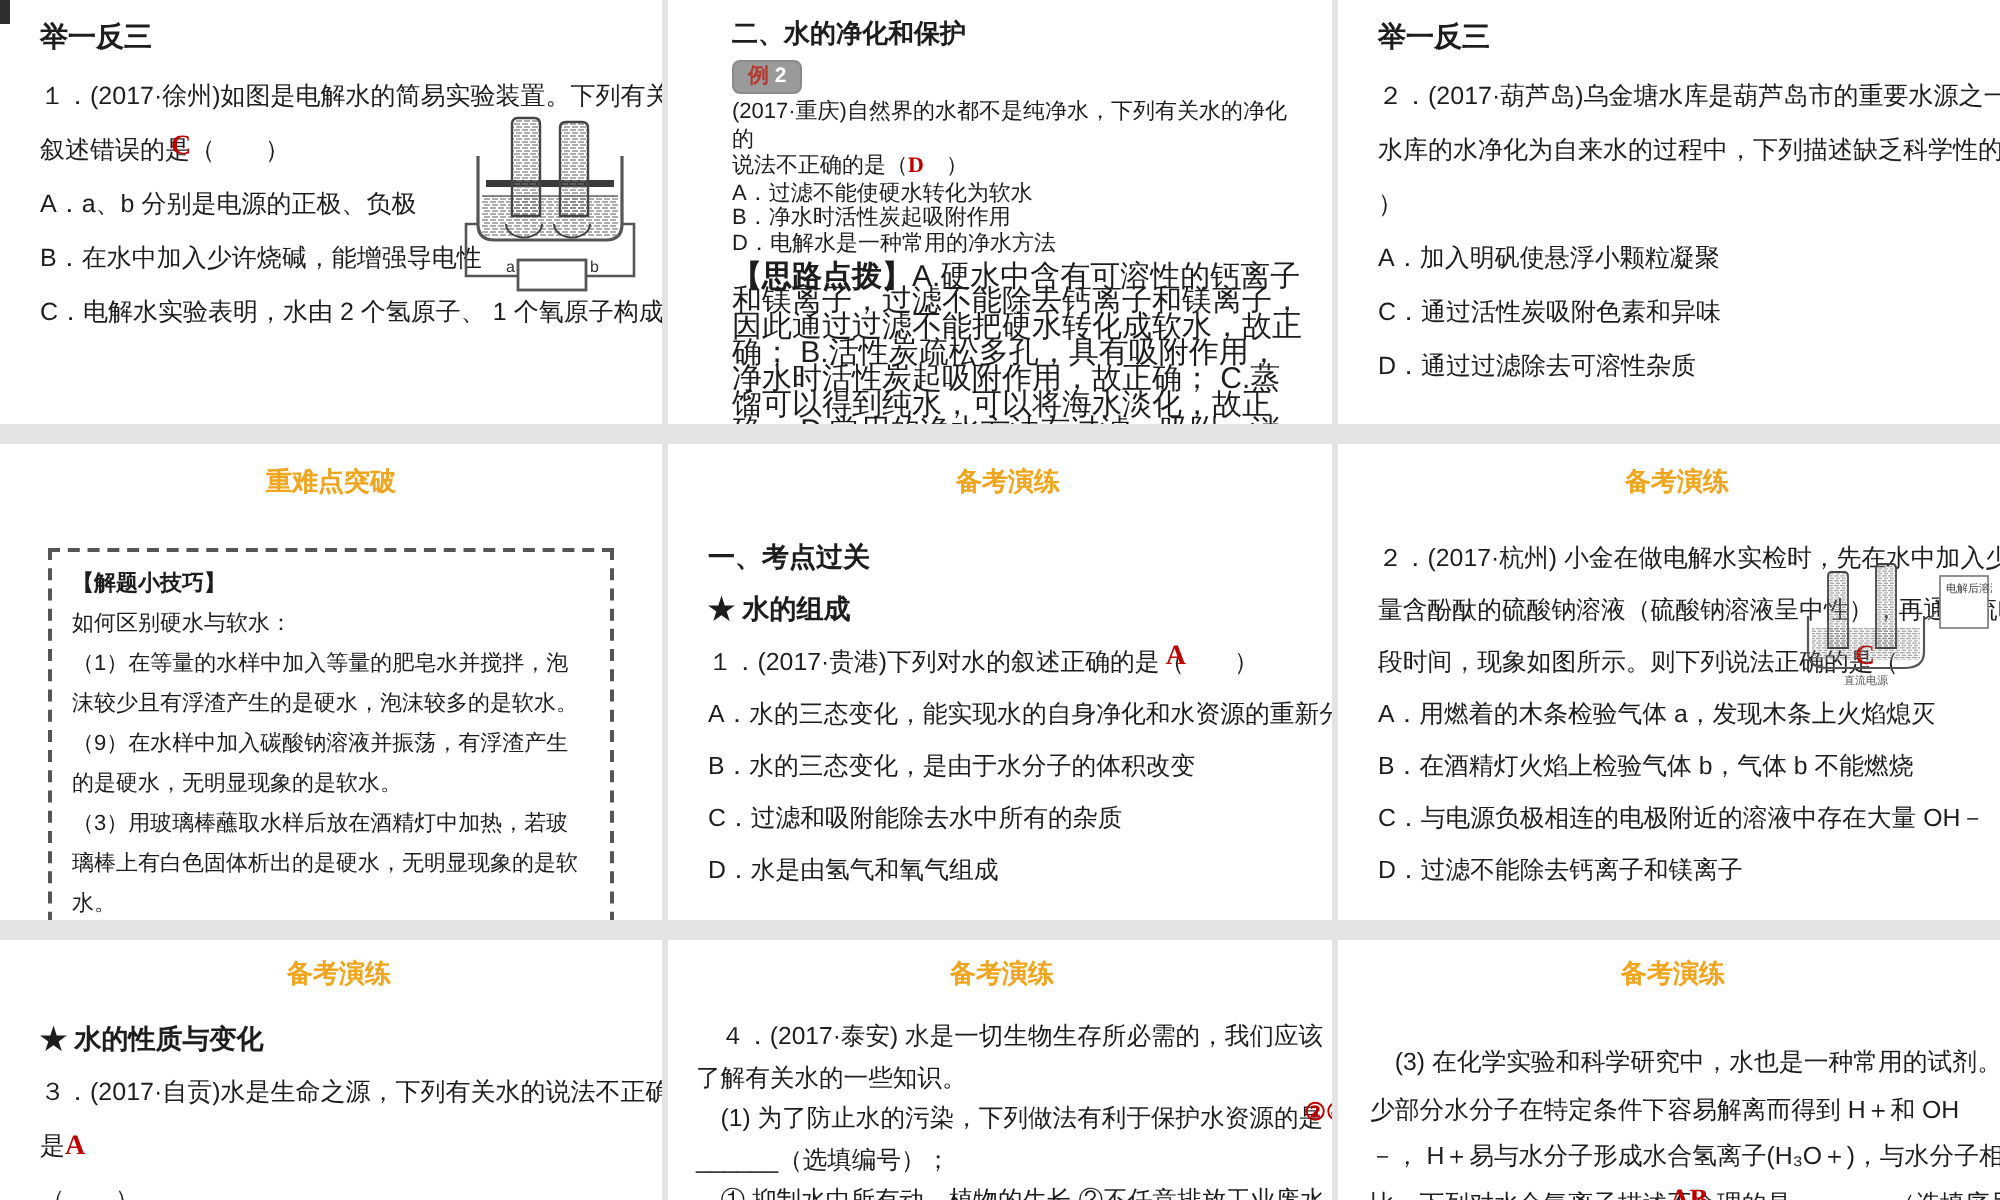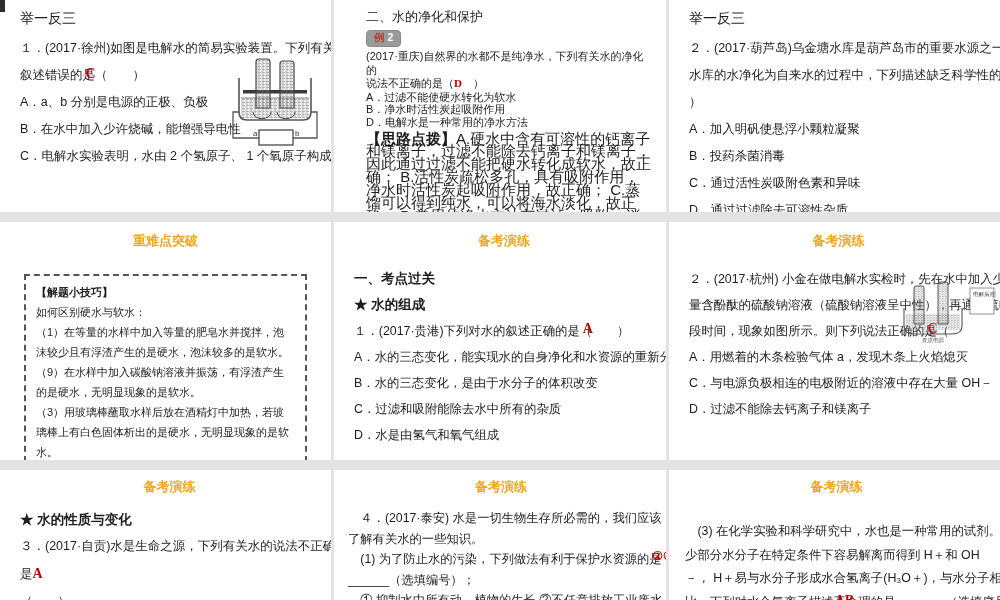--- a/index.html
+++ b/index.html
@@ -24,21 +24,21 @@
     position: relative;
     overflow: hidden;
     color: #1d1d1d;
   }
   .corner-artifact {
     position: absolute; left: 0; top: 0;
     width: 5px; height: 12px; background: #2e2e2e; z-index: 5;
   }
 
   
-  .bold-head { font-size: 14px; font-weight: normal; }
+  .bold-head { font-size: 14px; font-weight: bold; }
   .orange-head {
     text-align: center; color: #f0a51e;
     font-size: 13px; font-weight: bold;
   }
   .ans {
     color: #c00000; font-weight: bold;
     font-family: "Liberation Serif", serif;
   }
   .ov { position: relative; display: inline-block; }
   .ov .ans {
@@ -160,21 +160,20 @@
     <p class="opt">D．电解水是一种常用的净水方法</p>
     <p class="analysis"><b>【思路点拨】</b><span>A.硬水中含有可溶性的钙离子和镁离子，过滤不能除去钙离子和镁离子，因此通过过滤不能把硬水转化成软水，故正确； B.活性炭疏松多孔，具有吸附作用，净水时活性炭起吸附作用，故正确； C.蒸馏可以得到纯水，可以将海水淡化，故正确； D.常用的净水方法有过滤、吸附，消毒等，电解水不是水净化的方法，故错误。</span></p>
   </div>
 
   <div class="panel pad-std wide">
     <p class="bold-head">举一反三</p>
     <p class="line">２．(2017·葫芦岛)乌金塘水库是葫芦岛市的重要水源之一，将</p>
     <p class="line"><span>水库的水净化为自来水的过程中，下列描述缺乏科学性的是</span></p>
     <p class="line">）</p>
     <p class="line">A．加入明矾使悬浮小颗粒凝聚</p>
-    <p class="line">B．投药杀菌消毒</p>
     <p class="line">C．通过活性炭吸附色素和异味</p>
     <p class="line">D．通过过滤除去可溶性杂质</p>
   </div>
 
   <div class="panel p4">
     <p class="orange-head" style="margin:0;">重难点突破</p>
     <div class="tipbox">
       <p class="tip-label">【解题小技巧】</p>
       <p>如何区别硬水与软水：</p>
       <p>（1）在等量的水样中加入等量的肥皂水并搅拌，泡沫较少且有浮渣产生的是硬水，泡沫较多的是软水。</p>
@@ -196,20 +195,21 @@
     </div>
   </div>
 
   <div class="panel p56">
     <p class="orange-head" style="margin:0;">备考演练</p>
     <div class="content">
       <p class="line">２．(2017·杭州) 小金在做电解水实检时，先在水中加入少</p>
       <p class="line">量含酚酞的硫酸钠溶液（硫酸钠溶液呈中性），再通直流电一</p>
       <p class="line"><span>段时间，现象如图所示。则下列说法正确的</span><span class="ov"><span>是</span><span class="ans">C</span></span><span>（</span><span style="display:inline-block;width:64px;"></span></p>
       <p class="line">A．用燃着的木条检验气体 a，发现木条上火焰熄灭</p>
+      <p class="line">B．在酒精灯火焰上检验气体 b，气体 b 不能燃烧</p>
       <p class="line">C．与电源负极相连的电极附近的溶液中存在大量 OH－</p>
       <p class="line">D．过滤不能除去钙离子和镁离子</p>
     </div>
     <div class="diagram6">
       <svg width="100" height="70" viewBox="0 0 100 70">
         <defs>
           <pattern id="hatch2" width="3" height="2.4" patternUnits="userSpaceOnUse">
             <line x1="0" y1="0.8" x2="2.4" y2="0.8" stroke="#888" stroke-width="0.5"></line>
             <line x1="0.8" y1="2" x2="3" y2="2" stroke="#888" stroke-width="0.5"></line>
           </pattern>

